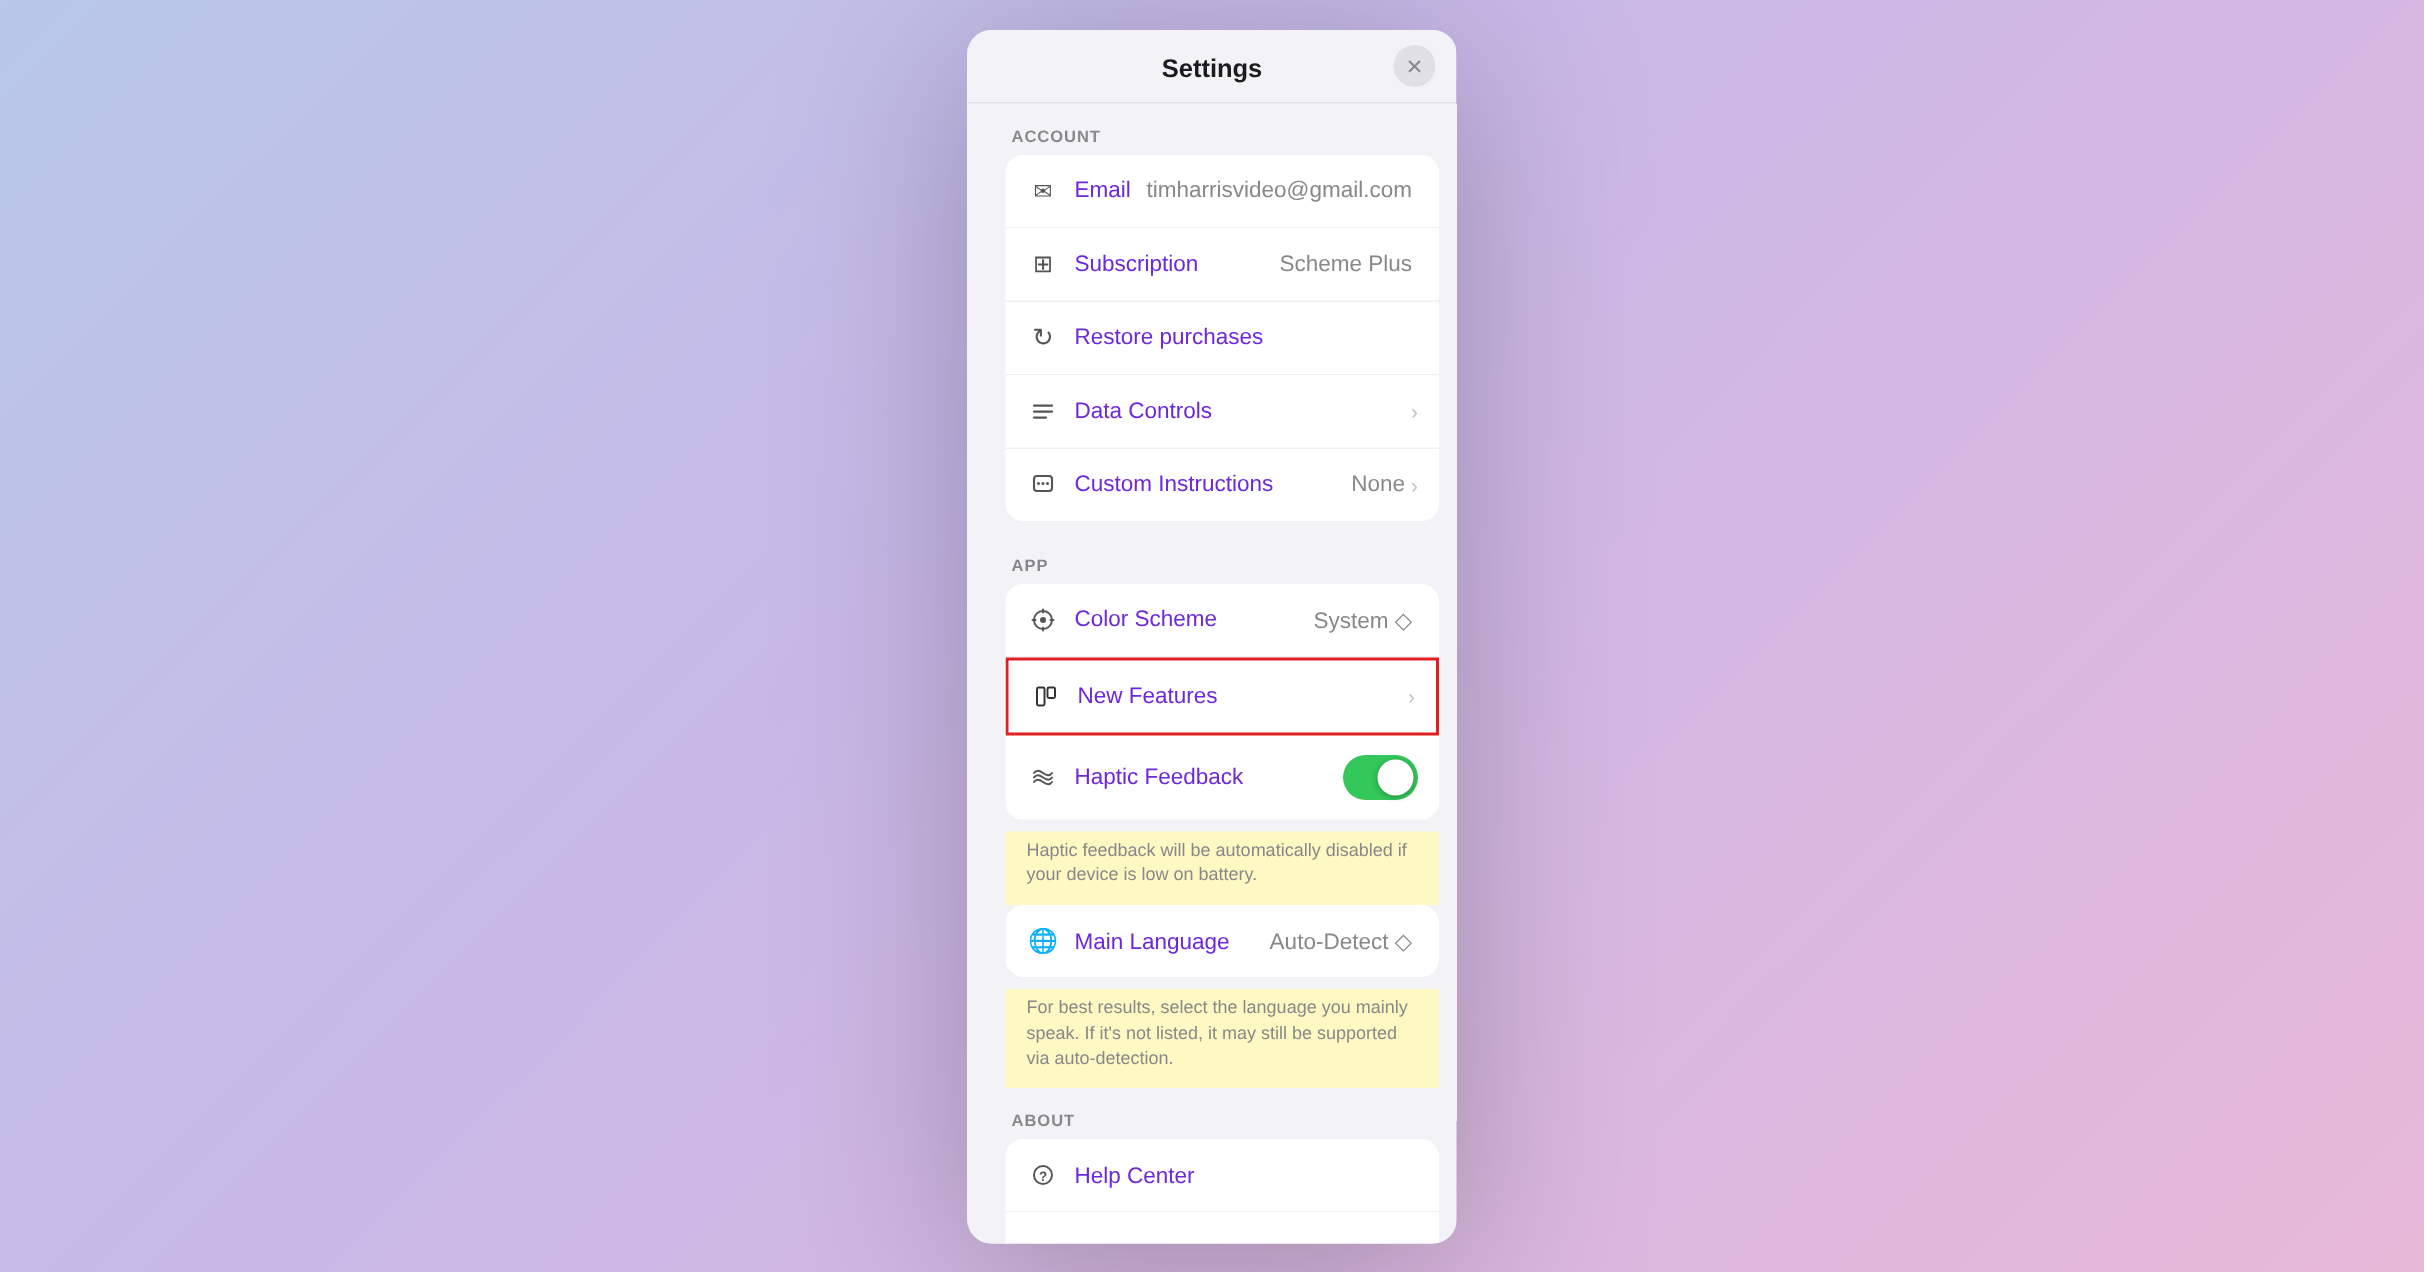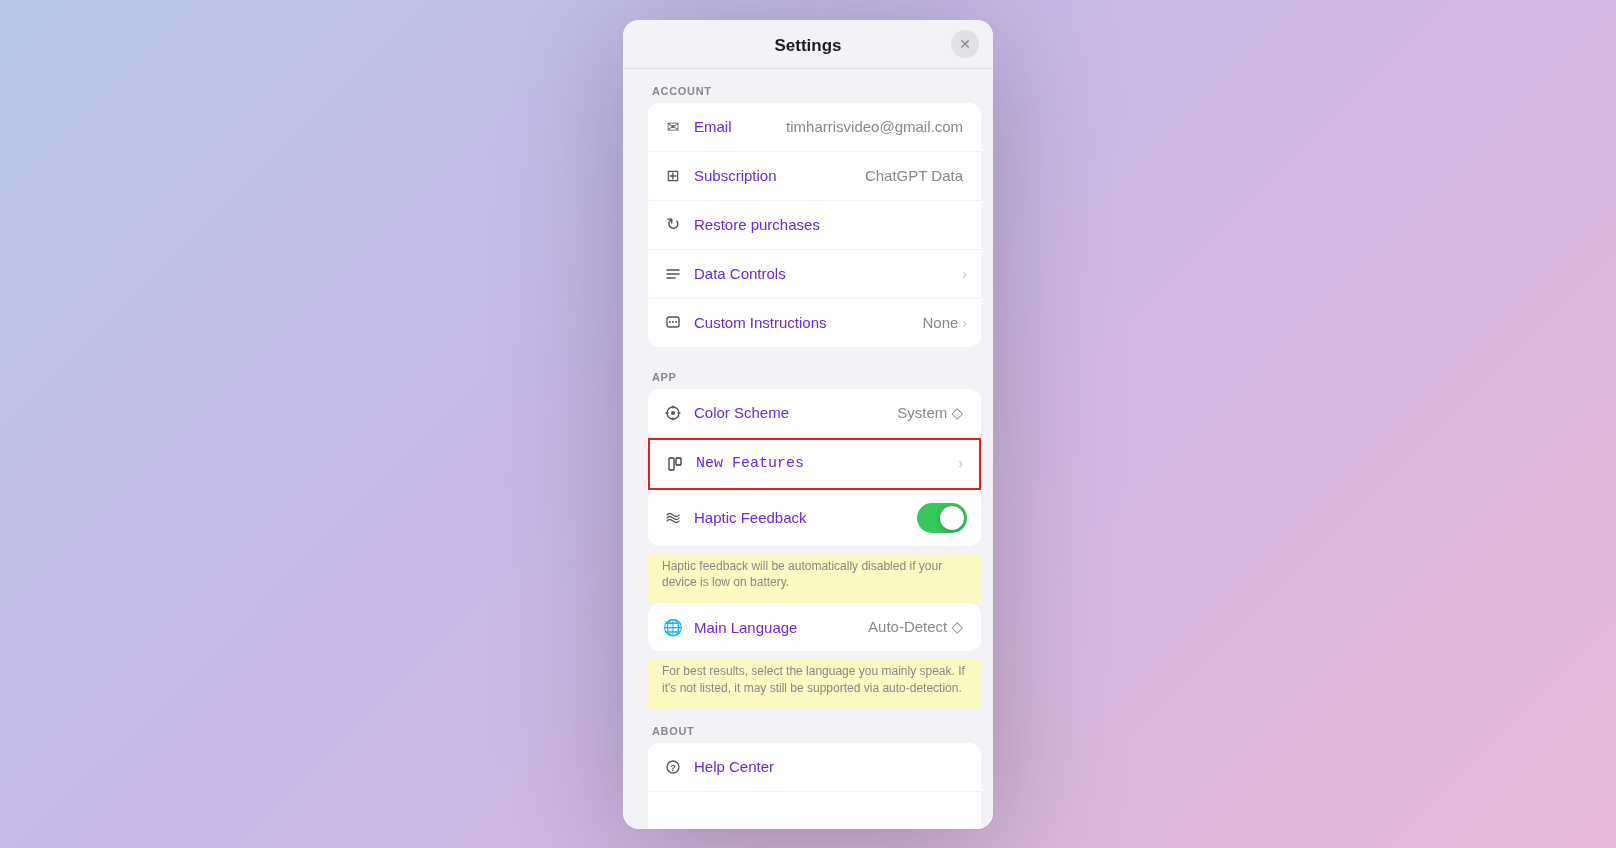--- a/index.html
+++ b/index.html
@@ -12,21 +12,21 @@
       align-items: center;
       justify-content: center;
       font-family: -apple-system, BlinkMacSystemFont, 'SF Pro Text', 'Helvetica Neue', sans-serif;
     }
 
     .modal-shadow {
       filter: drop-shadow(0 20px 60px rgba(0,0,0,0.25));
     }
 
     .modal {
-      width: 370px;
+      width: 326px;
       background: #f2f2f7;
       border-radius: 16px;
       overflow: hidden;
       position: relative;
     }
 
     .modal-header {
       background: #f2f2f7;
       padding: 16px 20px 12px;
       display: flex;
@@ -188,21 +188,21 @@
 
         <div class="settings-row">
           <div class="row-icon">✉</div>
           <span class="row-label">Email</span>
           <span class="row-value">timharrisvideo@gmail.com</span>
         </div>
 
         <div class="settings-row">
           <div class="row-icon" style="font-size:16px;">⊞</div>
           <span class="row-label">Subscription</span>
-          <span class="row-value">ChatGPT Data</span>
+          <span class="row-value">Scheme Plus</span>
         </div>
 
         <div class="settings-row">
           <div class="row-icon" style="font-size:17px;">↻</div>
           <span class="row-label">Restore purchases</span>
         </div>
 
         <div class="settings-row">
           <div class="row-icon">
             <svg width="16" height="16" viewBox="0 0 16 16" fill="none">
@@ -242,21 +242,21 @@
               <line x1="8" y1="1" x2="8" y2="3" stroke="#555" stroke-width="1.3" stroke-linecap="round"></line>
               <line x1="8" y1="13" x2="8" y2="15" stroke="#555" stroke-width="1.3" stroke-linecap="round"></line>
               <line x1="1" y1="8" x2="3" y2="8" stroke="#555" stroke-width="1.3" stroke-linecap="round"></line>
               <line x1="13" y1="8" x2="15" y2="8" stroke="#555" stroke-width="1.3" stroke-linecap="round"></line>
             </svg>
           </div>
           <span class="row-label">Color Scheme</span>
           <span class="row-value">System ◇</span>
         </div>
 
-        <div class="settings-row new-features-row" style="border: 2px solid #e02020; background:#fff;font-family:Liberation Mono, monospace;">
+        <div class="settings-row new-features-row" style="border: 2px solid #e02020; background:#fff;">
           <div class="row-icon">
             <svg width="16" height="16" viewBox="0 0 16 16" fill="none">
               <rect x="2" y="2" width="5" height="12" rx="1" stroke="#333" stroke-width="1.3"></rect>
               <rect x="9" y="2" width="5" height="7" rx="1" stroke="#333" stroke-width="1.3"></rect>
             </svg>
           </div>
           <span class="row-label">New Features</span>
           <span class="row-chevron">›</span>
         </div>
 

